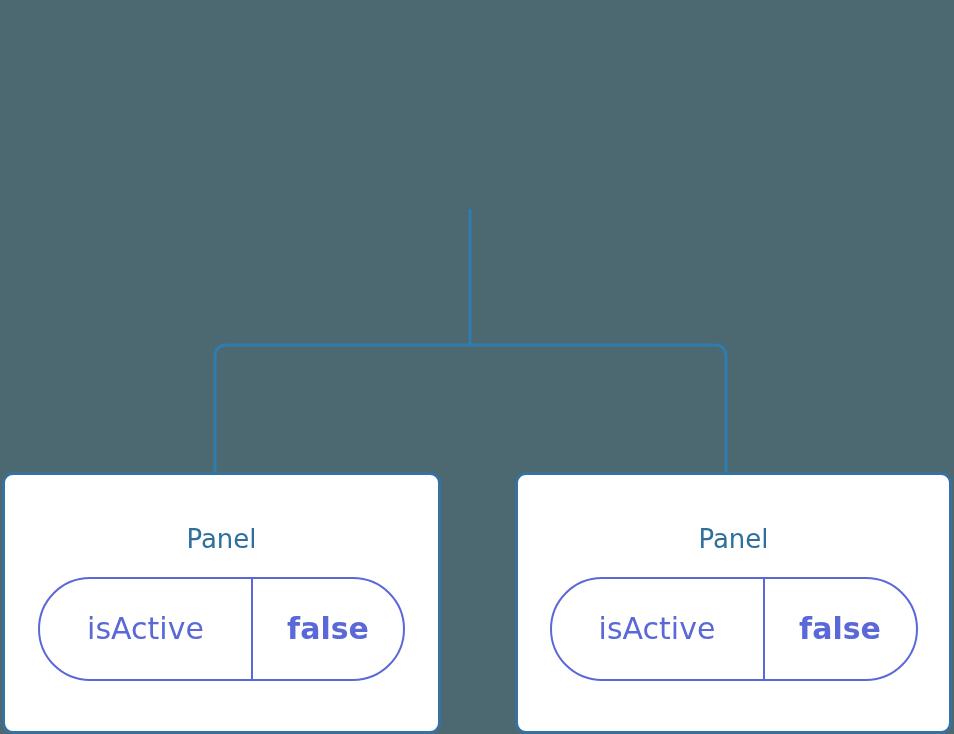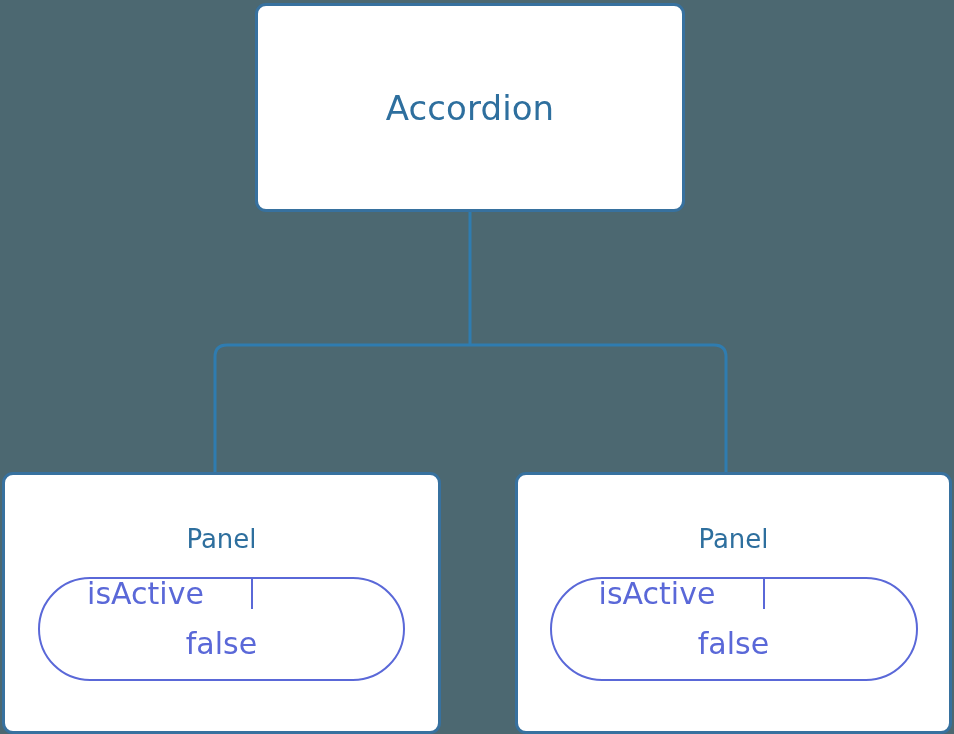--- a/index.html
+++ b/index.html
@@ -83,21 +83,20 @@
   
   .prop-pill {
     margin-top: 25px;
     height: 104px;
     border: 2px solid #5a68d8;
     border-radius: 52px;
     box-sizing: border-box;
     display: flex;
     align-items: stretch;
     background: transparent;
-    flex-direction: column;
   }
   #node-panel-left .prop-pill  { width: 367px; }
   #node-panel-right .prop-pill { width: 368px; }
 
   .prop-key,
   .prop-value {
     display: flex;
     align-items: center;
     justify-content: center;
     color: #5a68d8;
@@ -105,39 +104,37 @@
     line-height: 1;
     white-space: nowrap;
     box-sizing: border-box;
   }
   .prop-key {
     width: 213px;
     border-right: 2px solid #5a68d8;
   }
   .prop-value {
     flex: 1 1 auto;
+    font-weight: bold;
   }
 </style>
 </head>
 <body>
 
 <div id="stage">
 
   <svg id="connectors" viewBox="0 0 954 734" width="954" height="734" xmlns="http://www.w3.org/2000/svg">
 
     <path d="M 470 209 L 470 345" fill="none" stroke="#2f7cb0" stroke-width="3"></path>
 
     <path d="M 470 345 L 227 345 Q 215 345 215 357 L 215 474" fill="none" stroke="#2f7cb0" stroke-width="3" stroke-linecap="butt"></path>
 
     <path d="M 470 345 L 714 345 Q 726 345 726 357 L 726 474" fill="none" stroke="#2f7cb0" stroke-width="3" stroke-linecap="butt"></path>
   </svg>
 
-  <div class="node" id="node-accordion">
-    <div class="node-title-root">Accordion</div>
-  </div>
 
   <div class="node" id="node-panel-left">
     <div class="node-title-child">Panel</div>
     <div class="prop-pill">
       <div class="prop-key">isActive</div>
       <div class="prop-value">false</div>
     </div>
   </div>
 
   <div class="node" id="node-panel-right">

